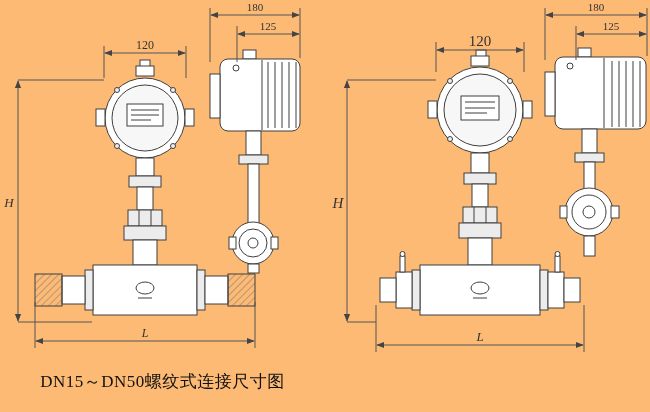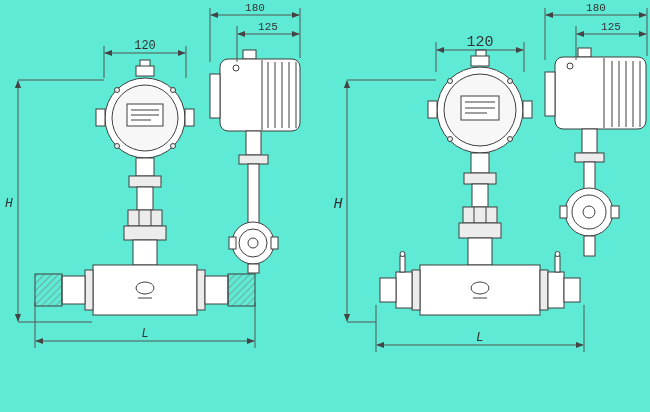--- a/index.html
+++ b/index.html
@@ -1,18 +1,18 @@
 <!DOCTYPE html>
 <html><head>
 <meta charset="utf-8">
 <style>
   html,body{margin:0;padding:0;background:#fff;}
   .page{
-    position:relative;width:650px;height:412px;background:#5eead4;
-    font-family:Liberation Mono, monospace;overflow:hidden;
+    position:relative;width:650px;height:412px;background:#fdba74;
+    font-family:Liberation Serif, serif;overflow:hidden;
   }
   .page svg{display:block;}
   .captions{
     position:absolute;left:0;top:370px;width:650px;height:40px;
     display:flex;color:#1a1a1a;
   }
   .caption{
     width:325px;text-align:center;font-size:17px;letter-spacing:0.5px;
     color:#111;
   }
@@ -196,15 +196,16 @@
     </g>
     <text class="dim-text" x="596" y="11" font-size="11" text-anchor="middle">180</text>
     <text class="dim-text" x="611" y="30" font-size="11" text-anchor="middle">125</text>
     <text class="dim-text" x="480" y="46" font-size="15" text-anchor="middle">120</text>
     <text class="dim-text" x="338" y="208" font-size="15" font-style="italic" text-anchor="middle">H</text>
     <text class="dim-text" x="480" y="341" font-size="13" font-style="italic" text-anchor="middle">L</text>
   </g>
 </svg>
 
 <div class="captions">
+  <div class="caption">DN15～DN50螺纹式连接尺寸图</div>
 </div>
 
 </div>
 
 </body></html>

